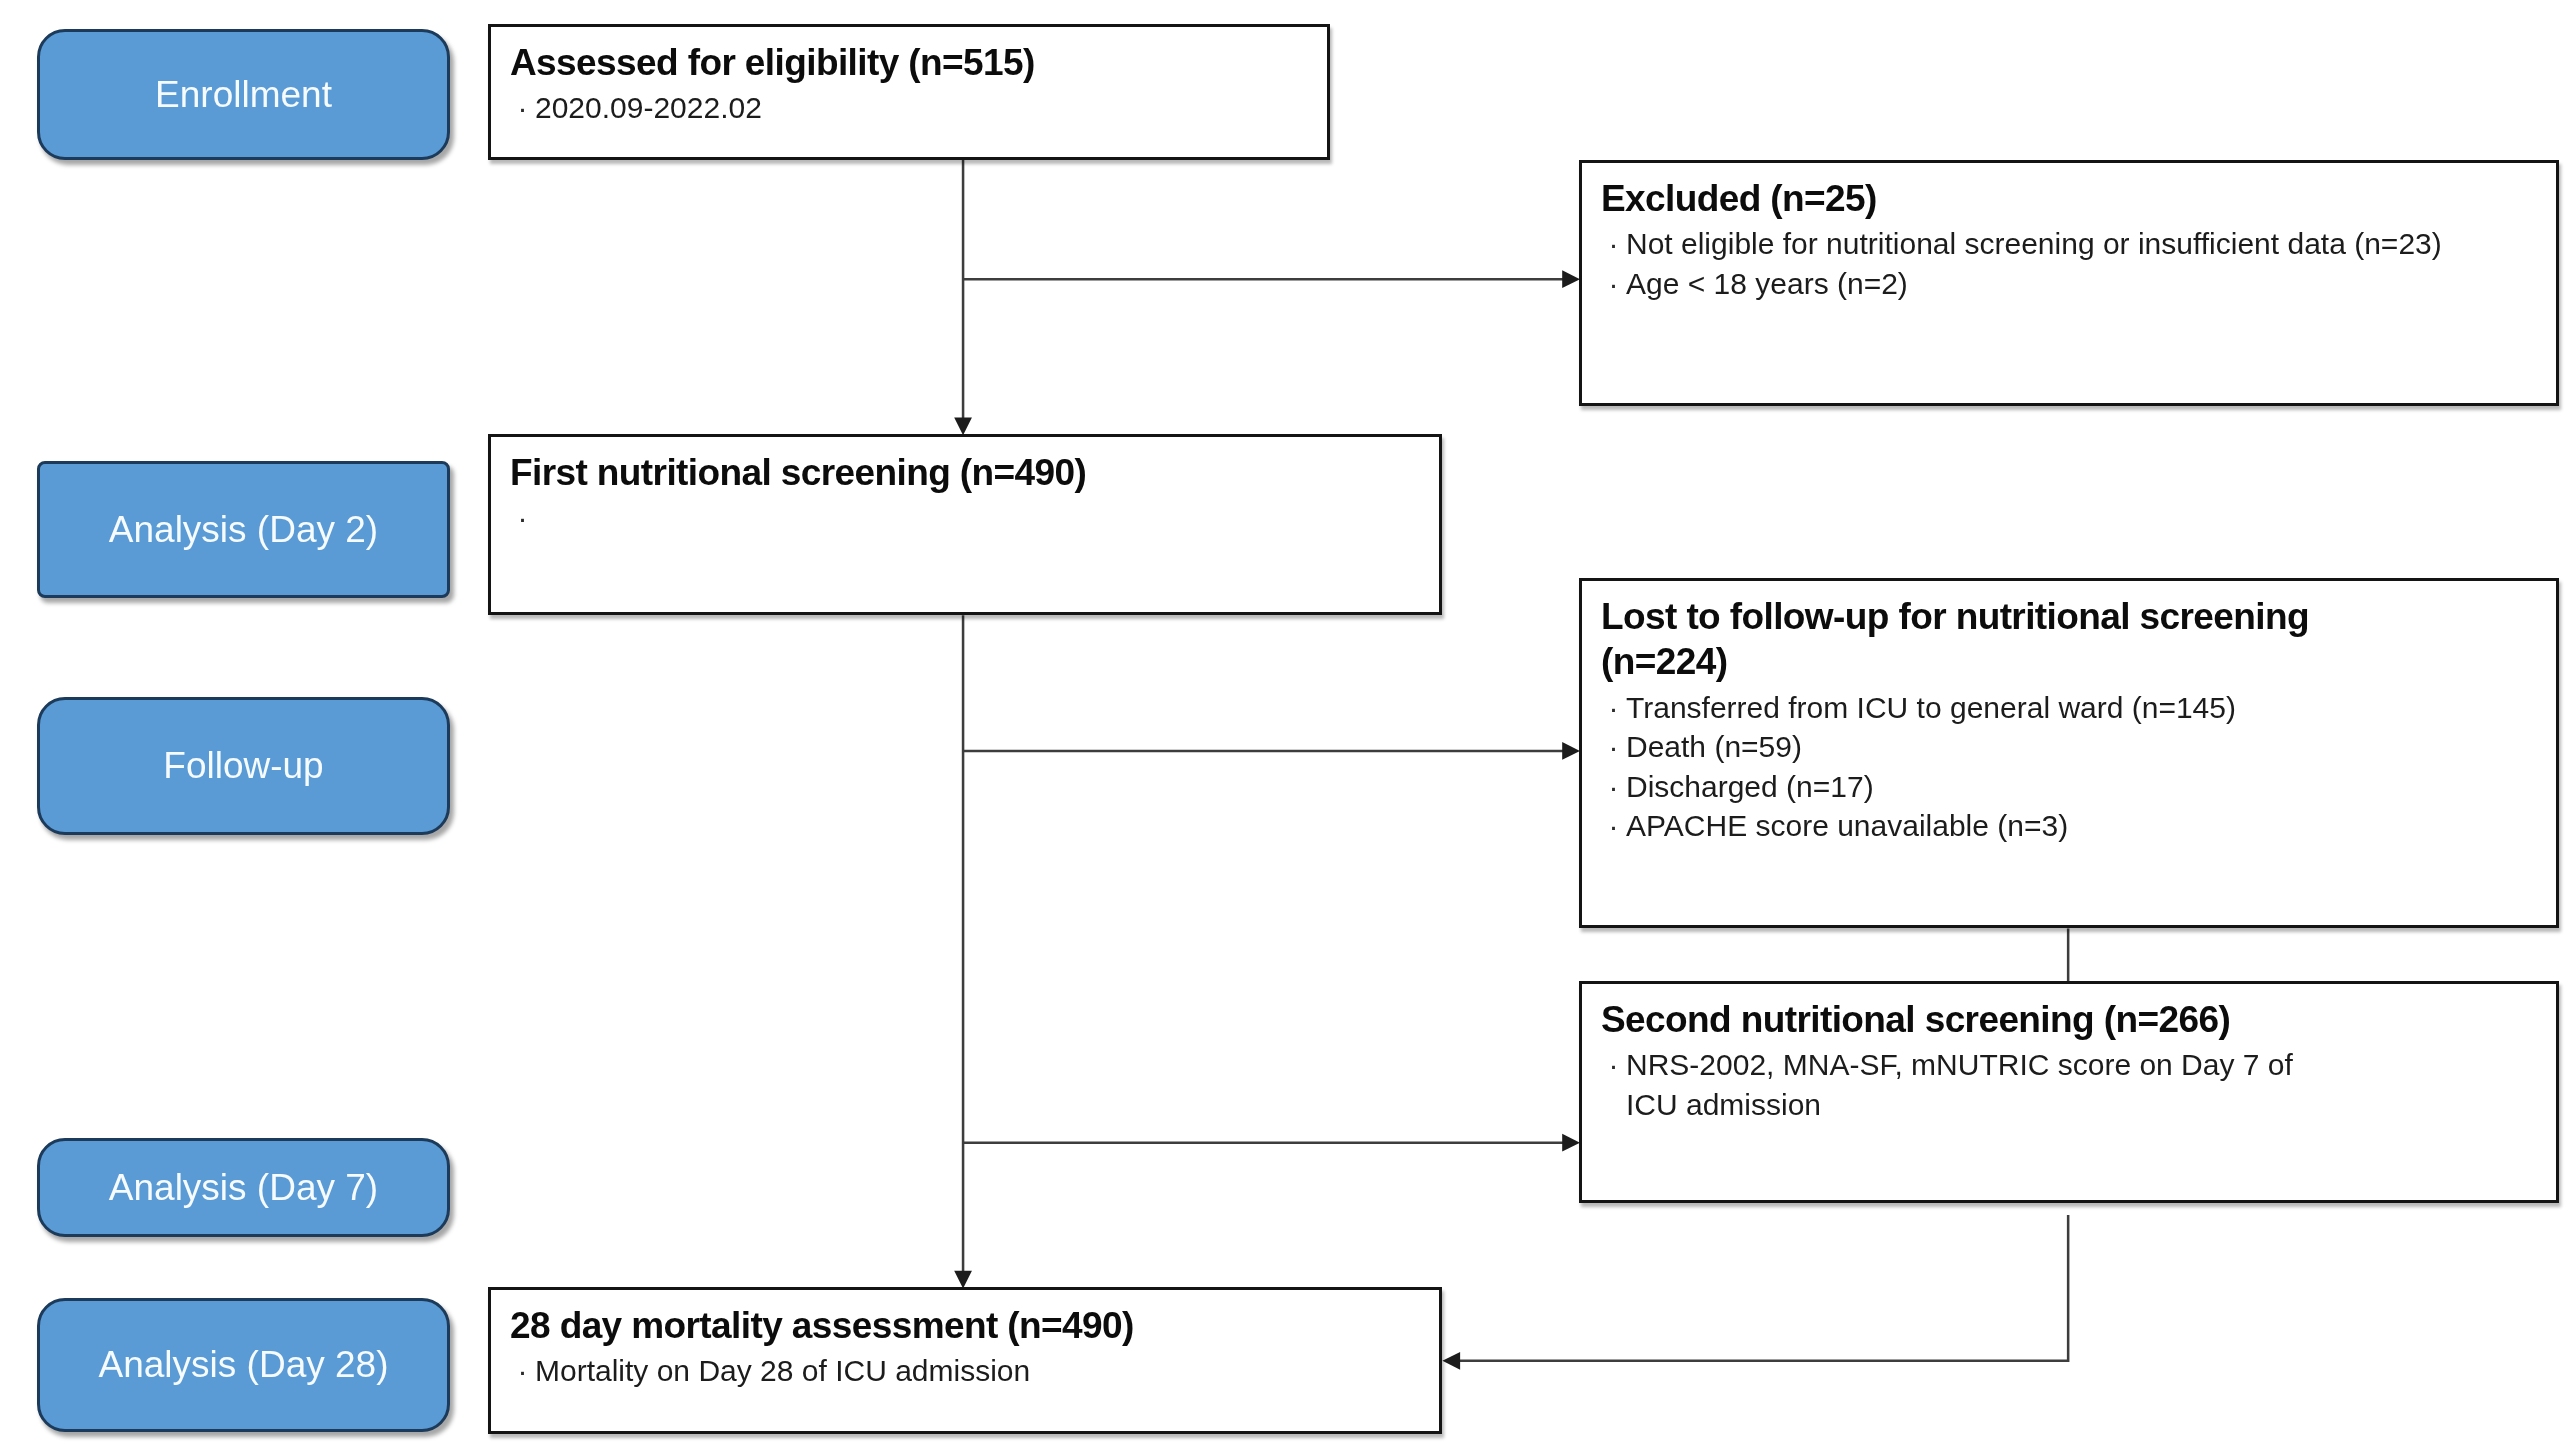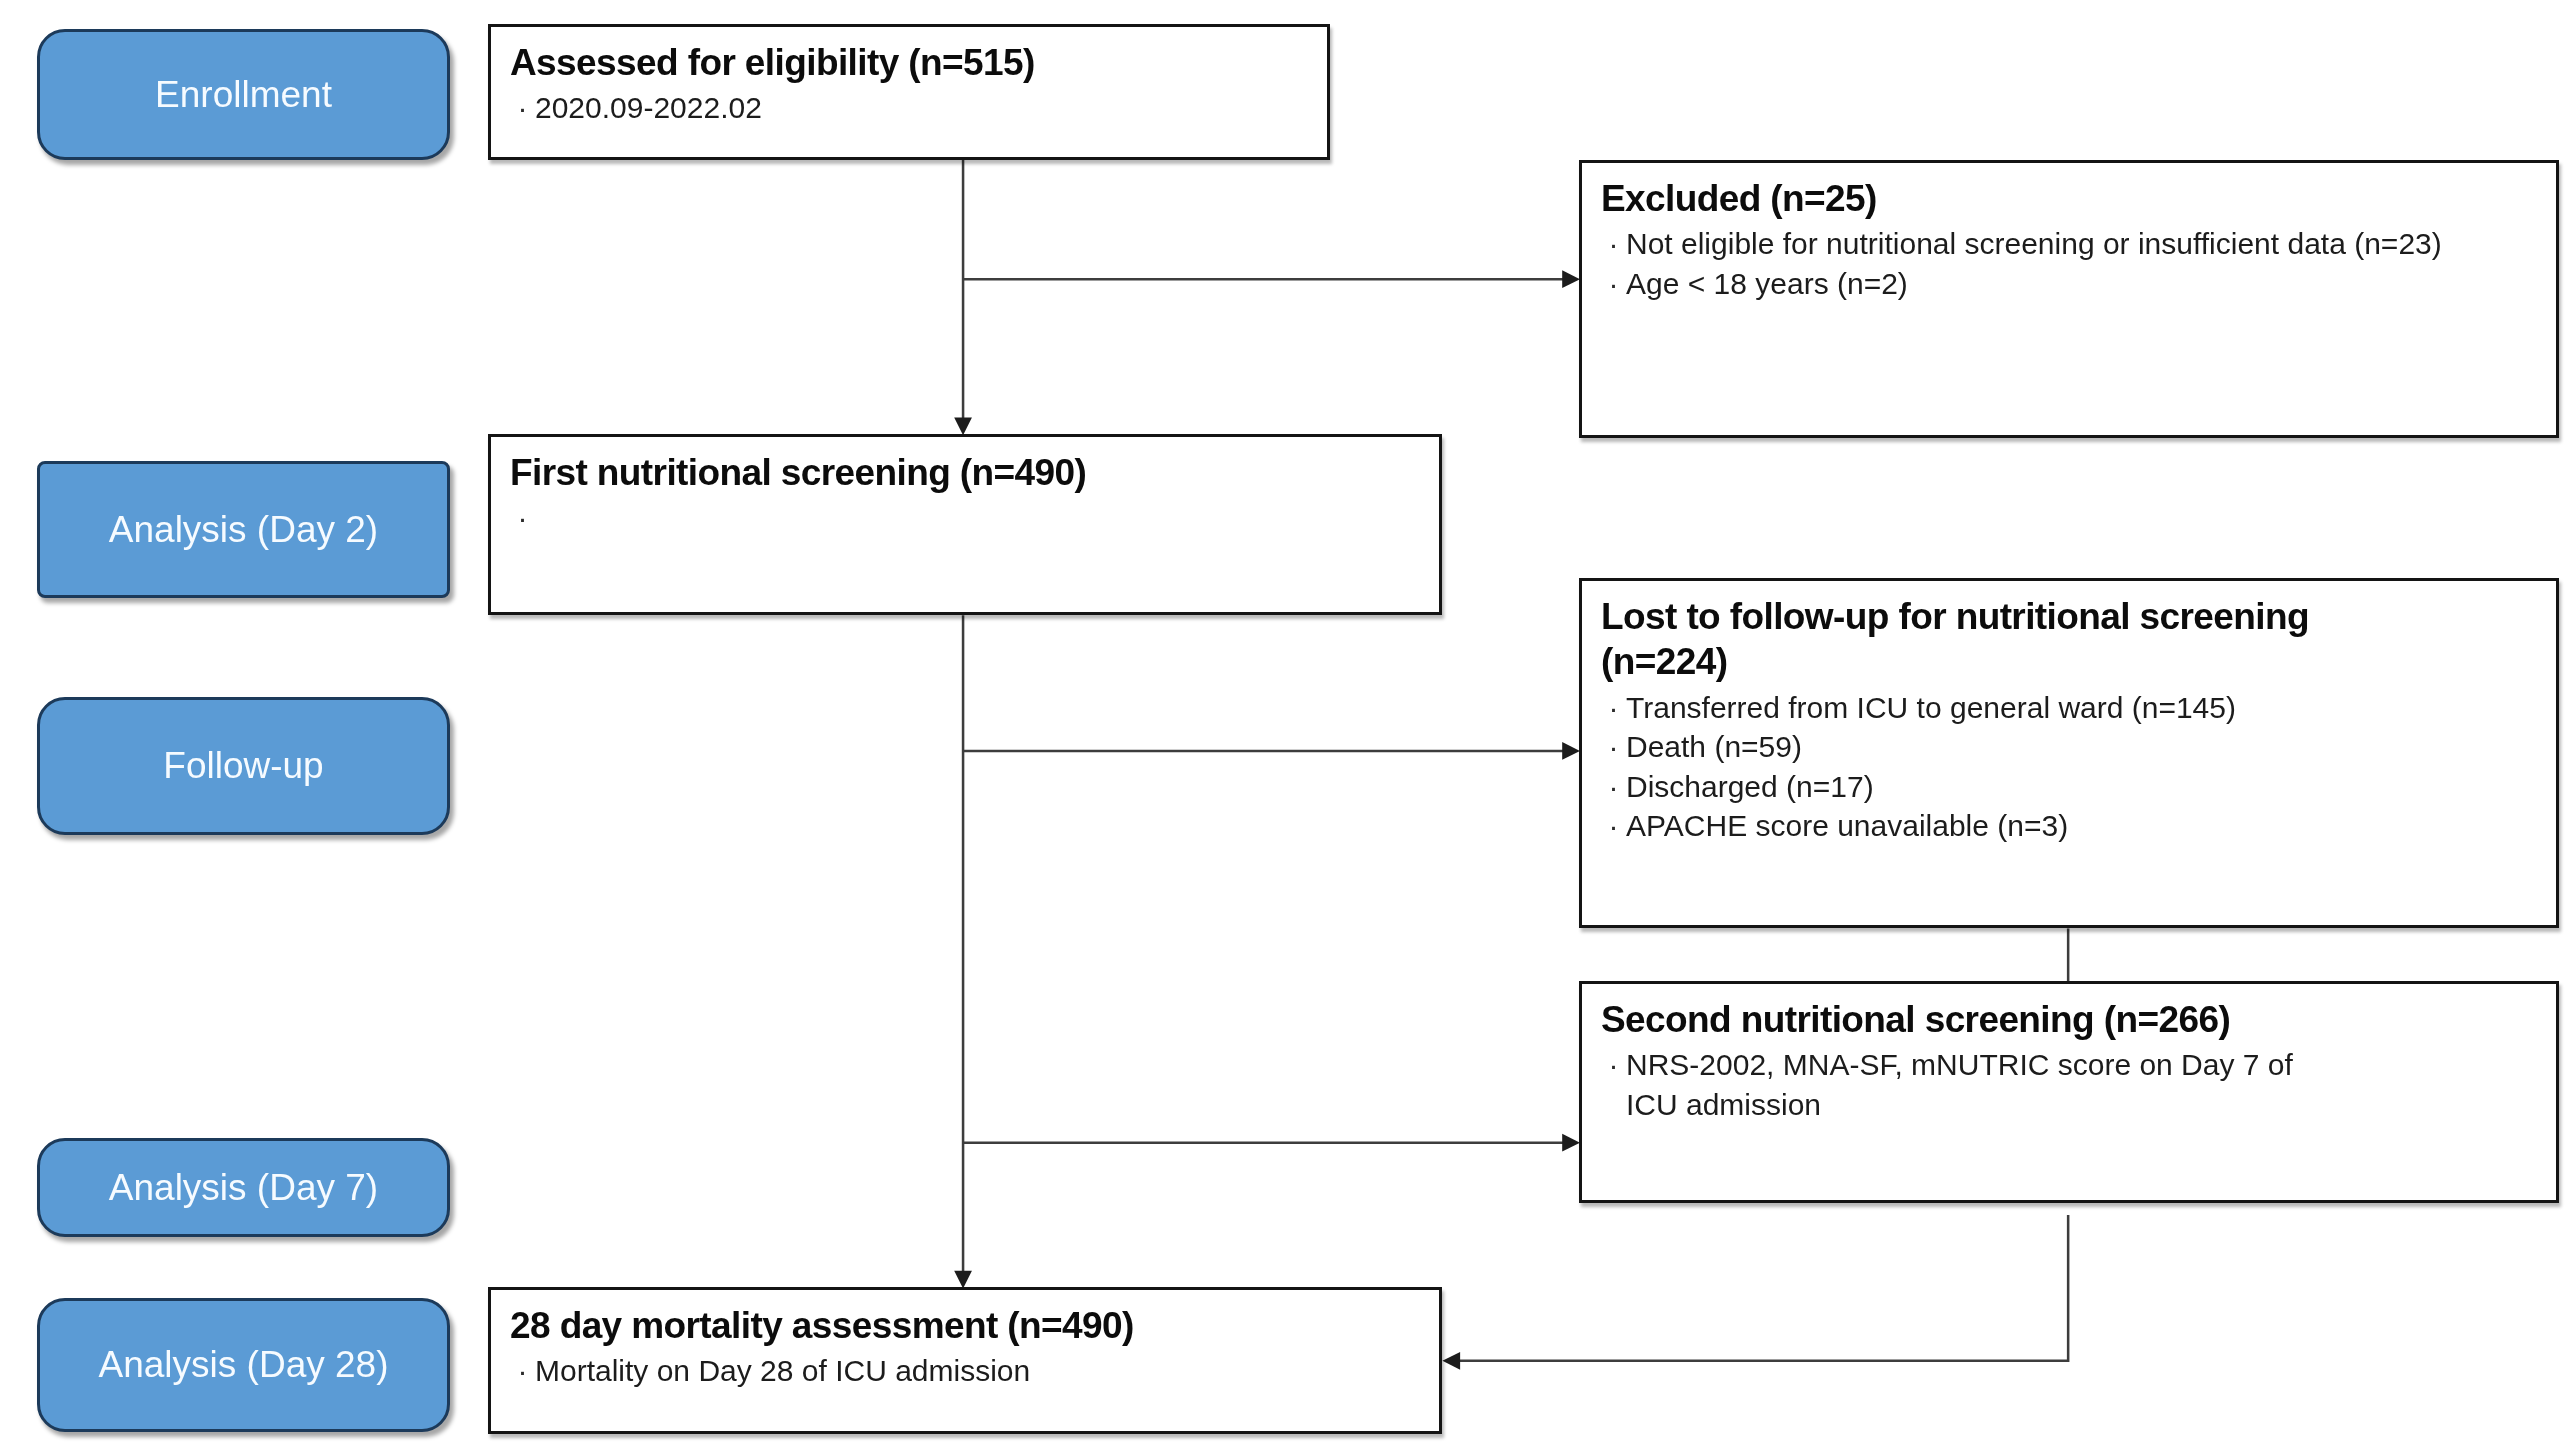--- a/index.html
+++ b/index.html
@@ -57,21 +57,21 @@
   }
   .bullet-row .dot{
     width:25px;
     flex:0 0 25px;
     text-align:center;
     color:#2a2a2a;
   }
   .bullet-row .txt{flex:0 1 auto;}
 
   .box-assessed  {left:488px; top:17px;   width:842px; height:136px;margin-top:7px;}
-  .box-excluded  {left:1579px;top:160px;  width:980px; height:278px;}
+  .box-excluded  {left:1579px;top:160px;  width:980px; height:246px;}
   .box-first     {left:488px; top:434px;  width:954px; height:181px;}
   .box-lost      {left:1579px;top:578px;  width:980px; height:350px;}
   .box-second    {left:1579px;top:981px; width:980px; height:222px;}
   .box-mortality {left:488px; top:1287px; width:954px; height:147px;}
 
   .box-lost .title{max-width:767px;}
   .box-excluded .txt{max-width:831px;}
   .box-first .txt, .box-second .txt{max-width:710px;}
 
   .connectors{position:absolute;left:0;top:0;pointer-events:none;}

